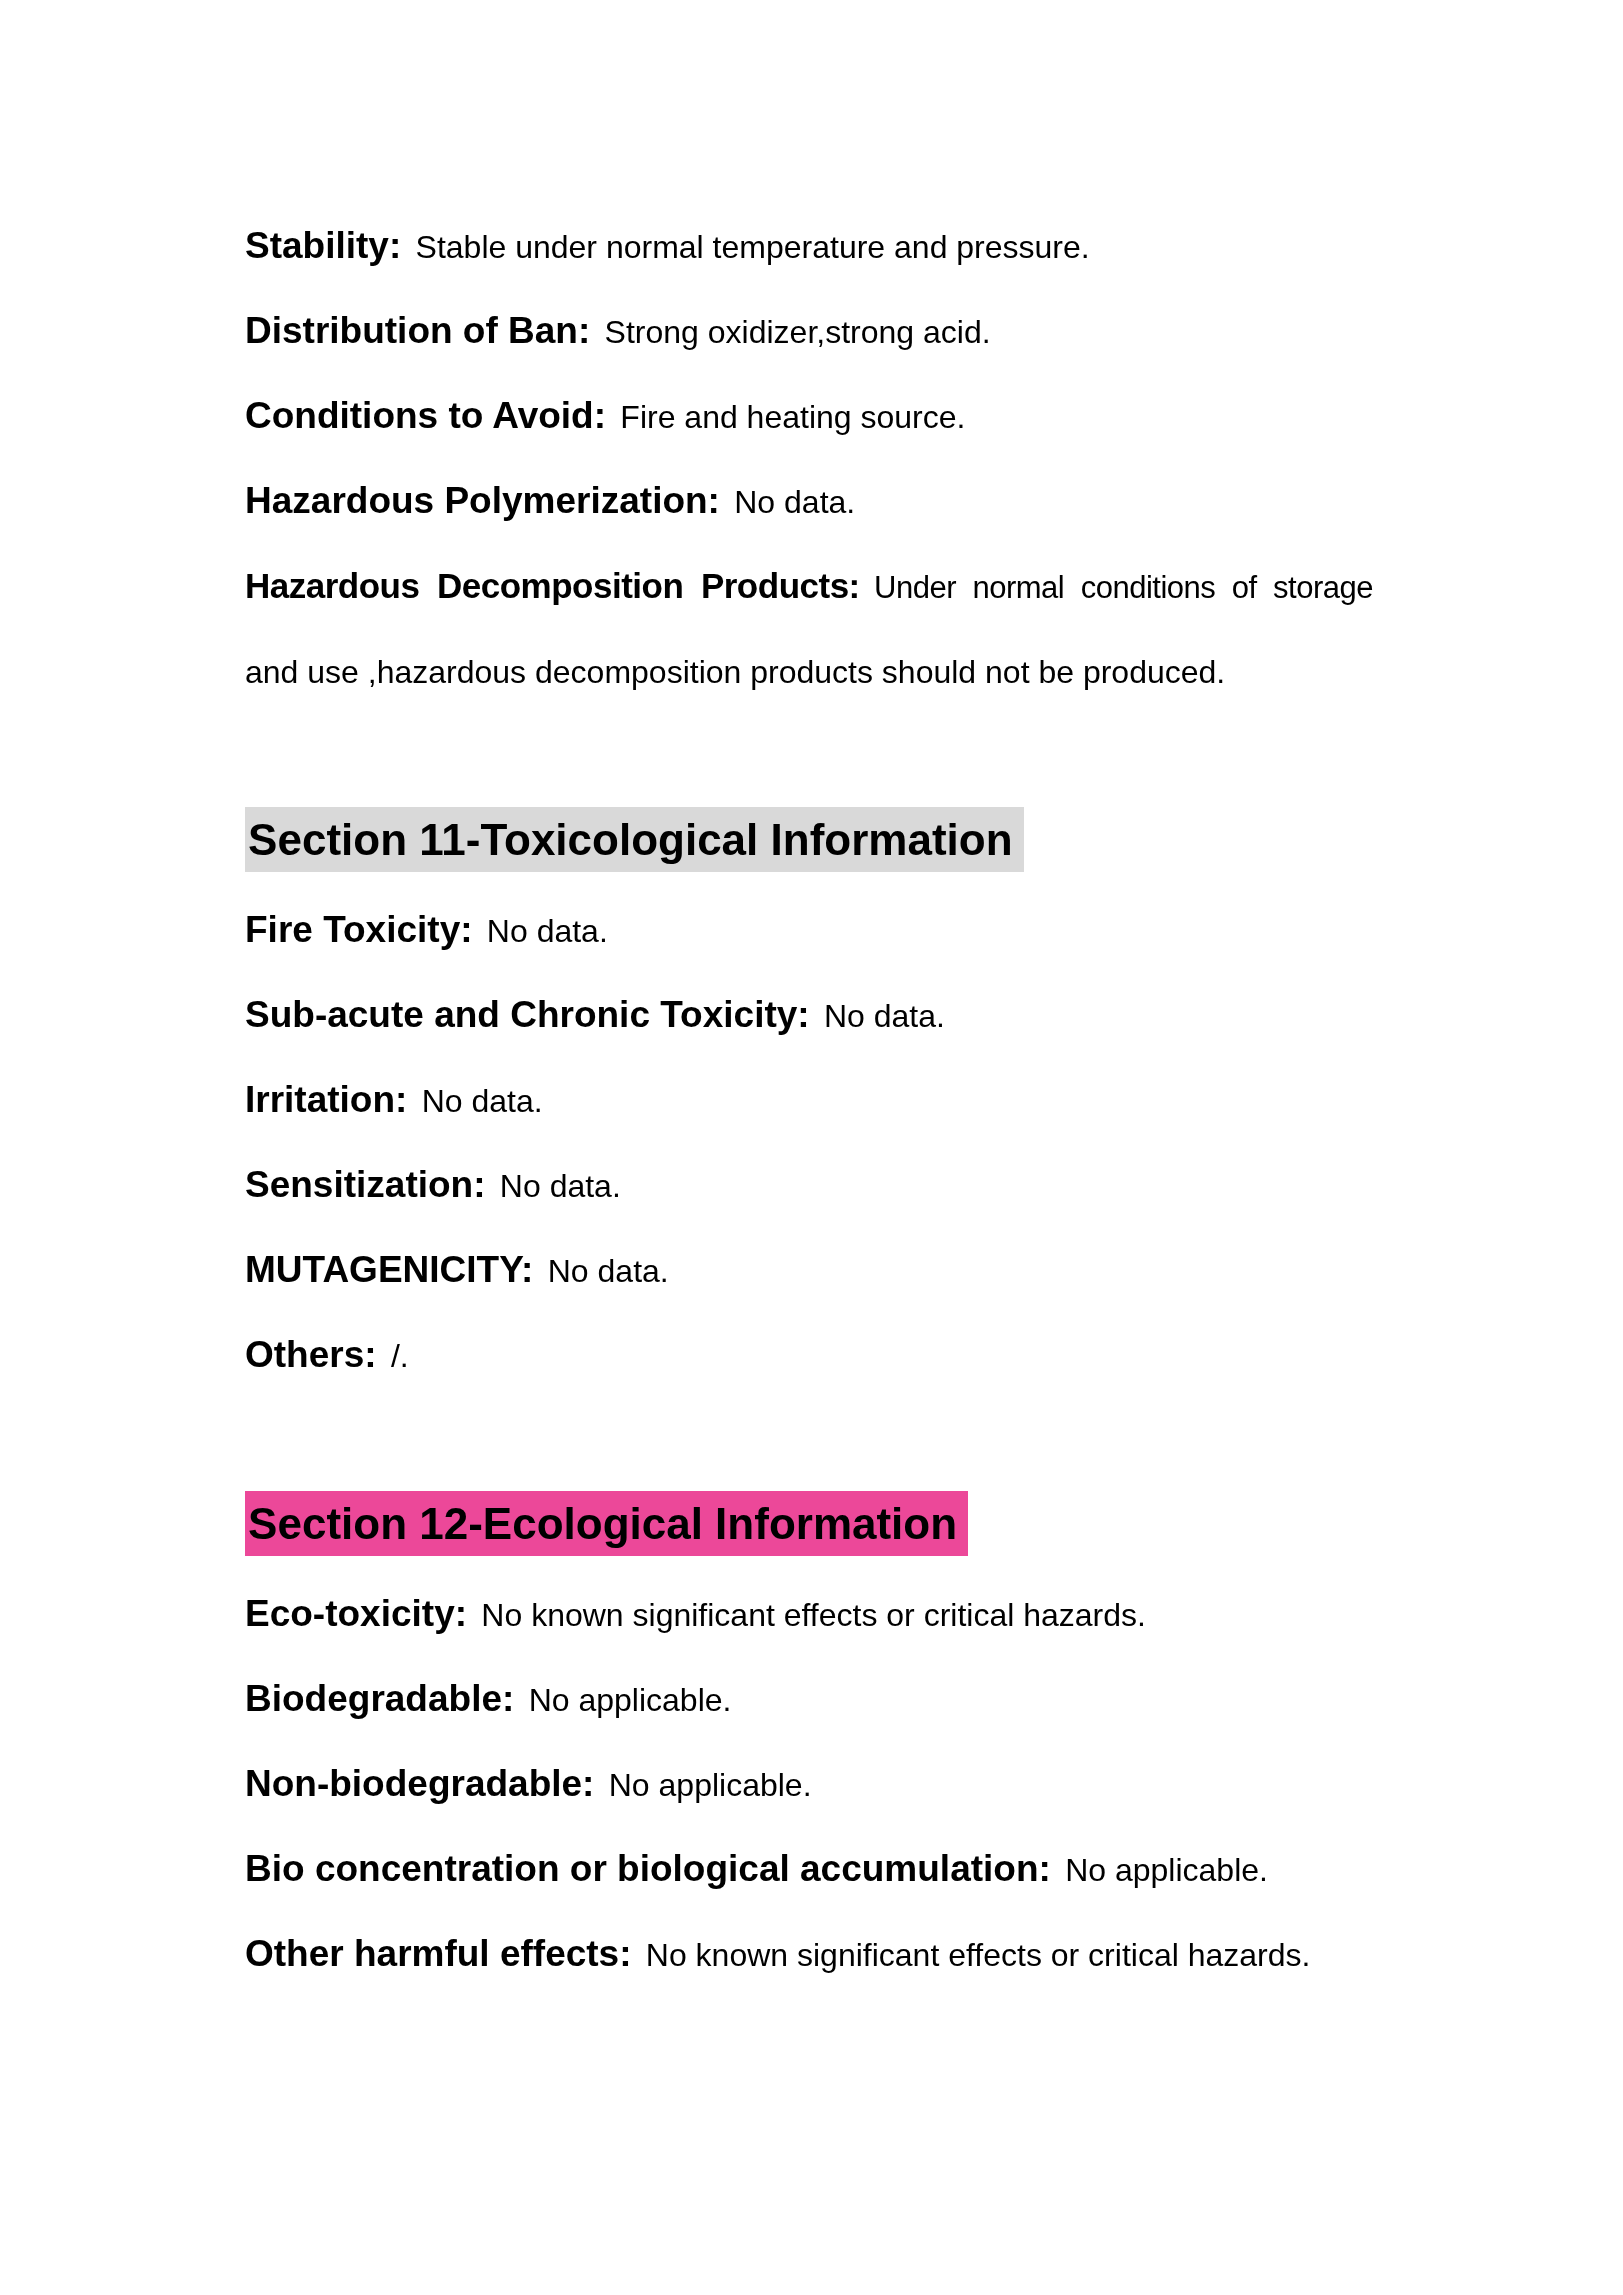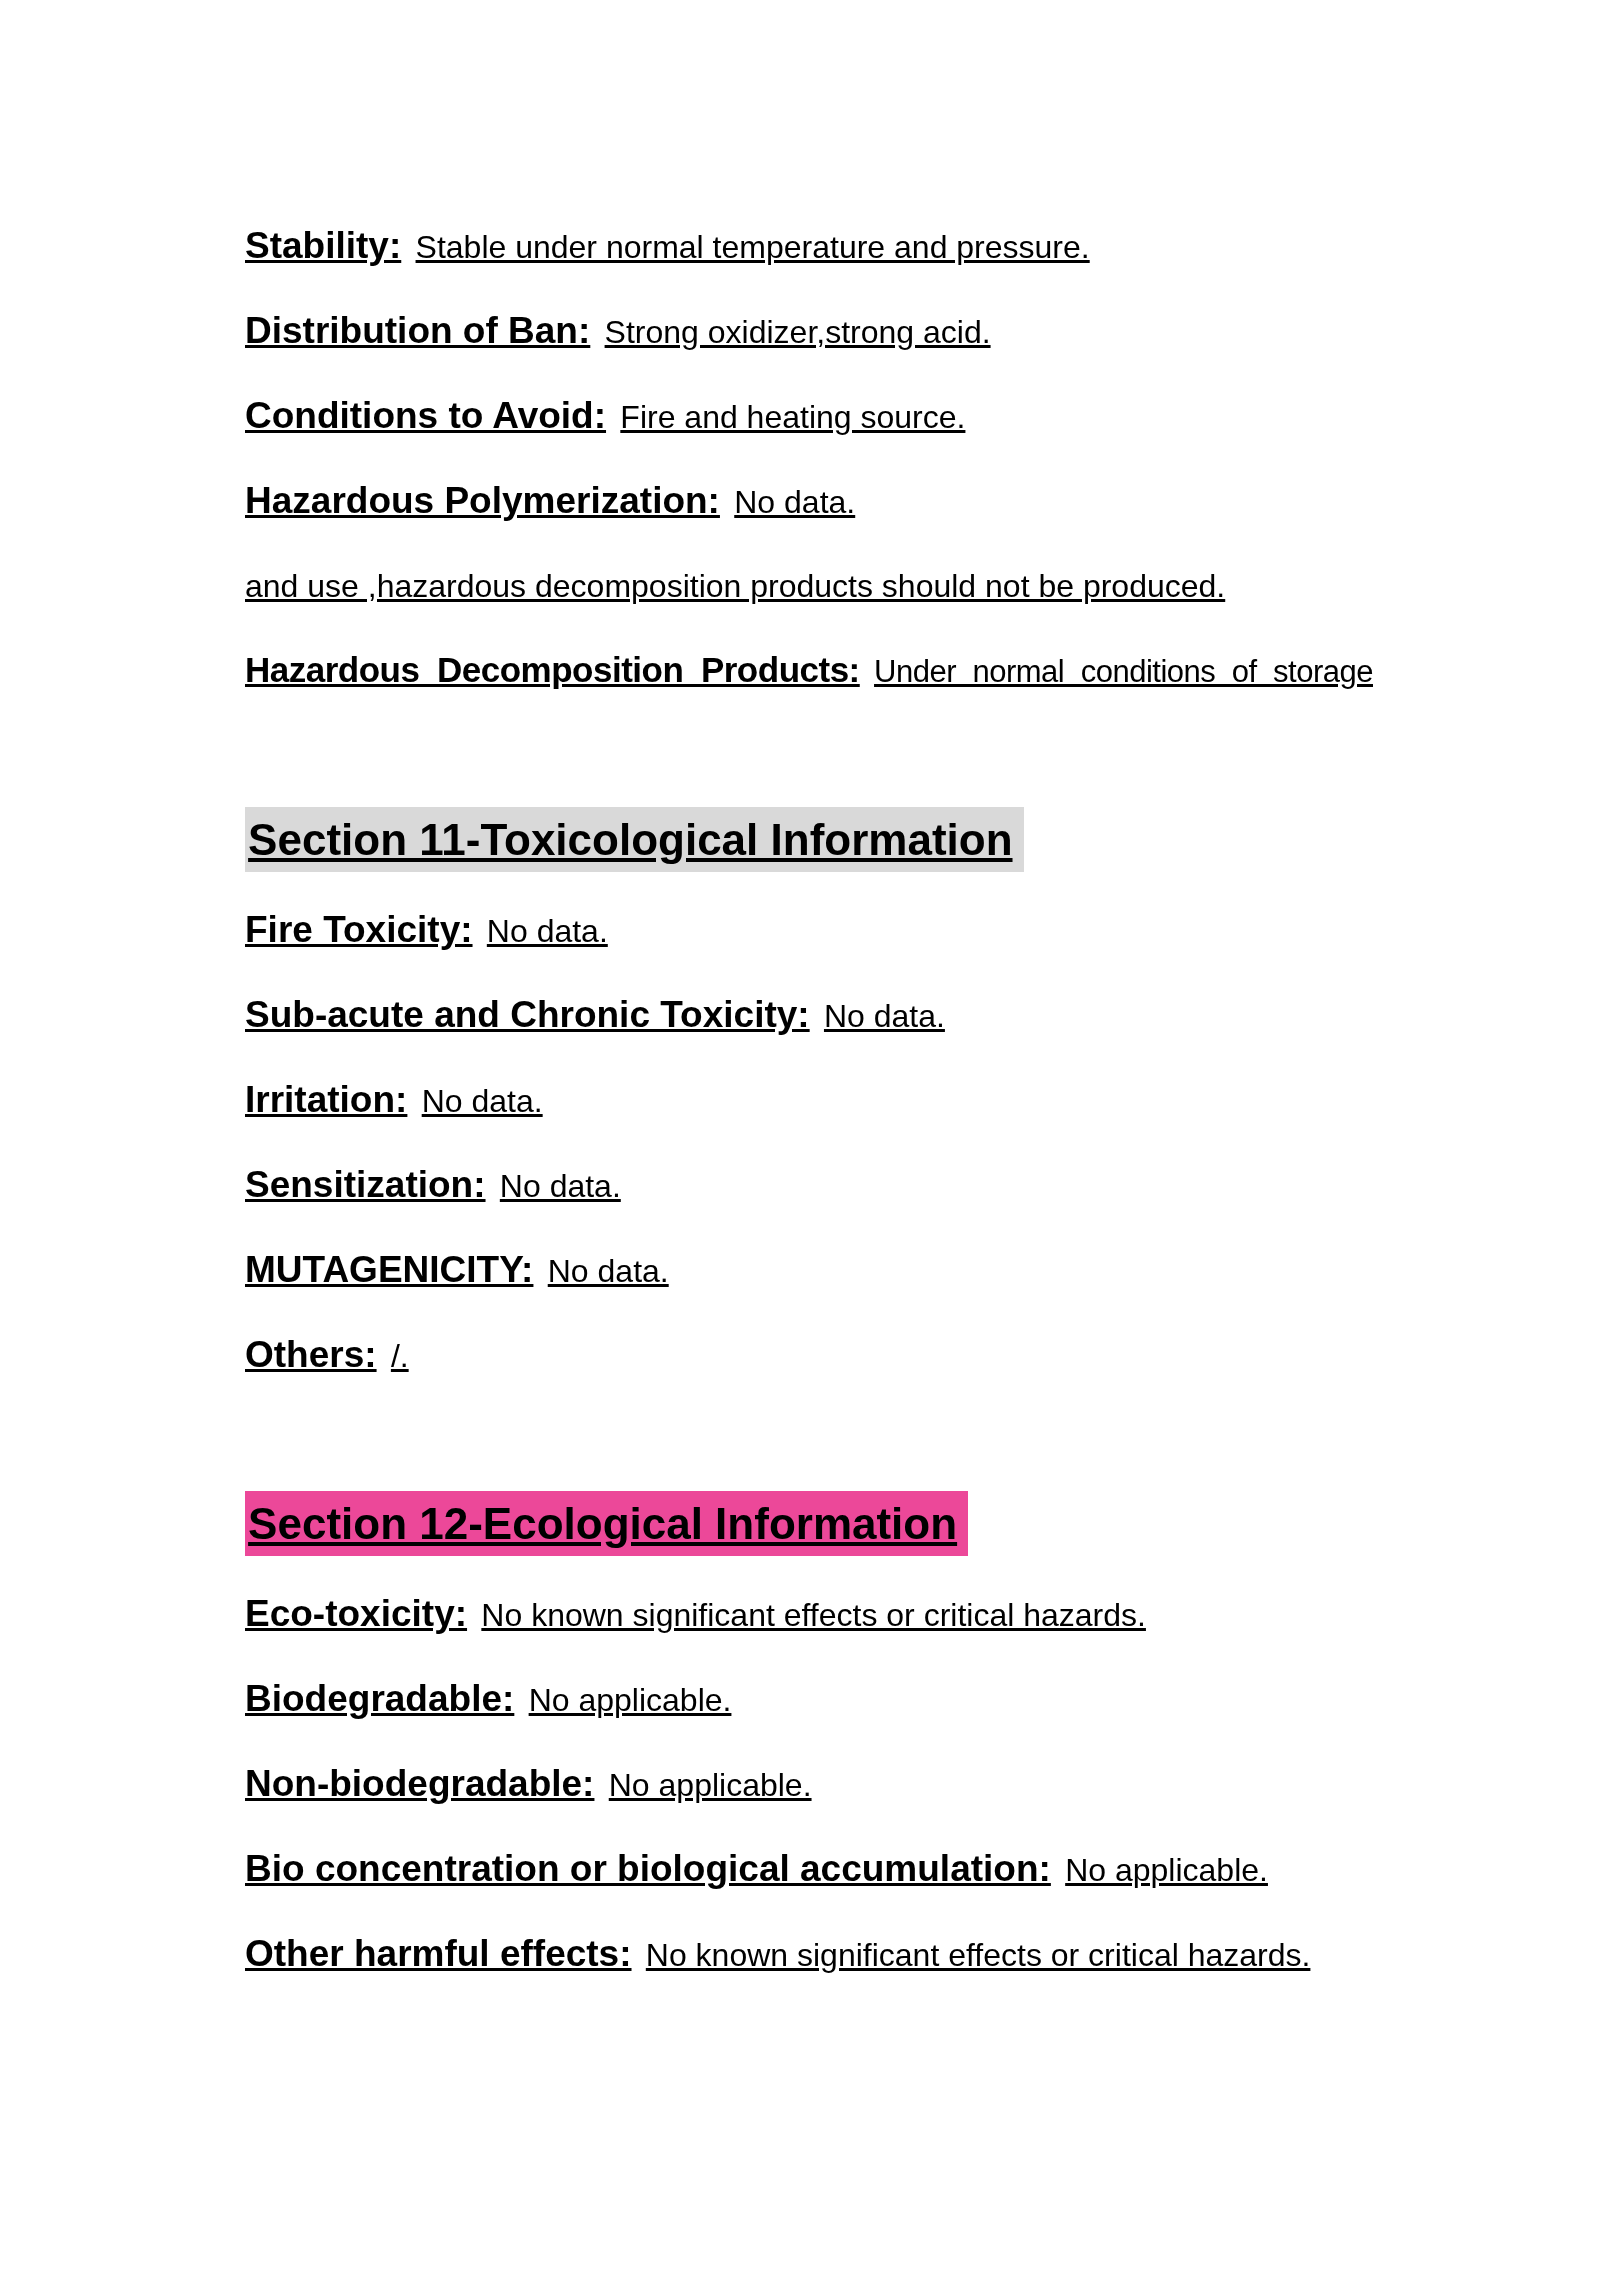--- a/index.html
+++ b/index.html
@@ -8,21 +8,20 @@
     background: #ffffff;
   }
   .page {
     position: relative;
     width: 1616px;
     height: 2295px;
     background: #ffffff;
     color: #000000;
     font-family: "Liberation Sans", sans-serif;
     overflow: hidden;
-    text-decoration: underline;
   }
   .doc {
     padding: 204px 243px 0 245px;
   }
   p { margin: 0; }
   .field {
     font-size: 32px;
     line-height: 84px;
     white-space: nowrap;
   }
@@ -63,22 +62,22 @@
   <div class="doc">
 
     <p class="field"><span class="label">Stability:</span><span class="value">Stable under normal temperature and pressure.</span></p>
 
     <p class="field"><span class="label">Distribution of Ban:</span><span class="value">Strong oxidizer,strong acid.</span></p>
 
     <p class="field"><span class="label">Conditions to Avoid:</span><span class="value">Fire and heating source.</span></p>
 
     <p class="field"><span class="label">Hazardous Polymerization:</span><span class="value">No data.</span></p>
 
+    <p class="field justified"><span class="label">Hazardous Decomposition Products:</span><span class="value">Under normal conditions of storage</span></p>
     <p class="field cont"><span class="value">and use ,hazardous decomposition products should not be produced.</span></p>
-    <p class="field justified"><span class="label">Hazardous Decomposition Products:</span><span class="value">Under normal conditions of storage</span></p>
 
     <div class="spacer"></div>
 
     <p class="heading"><span class="hl" style="background: rgb(217, 217, 217);">Section 11-Toxicological Information</span></p>
 
     <p class="field"><span class="label">Fire Toxicity:</span><span class="value">No data.</span></p>
 
     <p class="field"><span class="label">Sub-acute and Chronic Toxicity:</span><span class="value">No data.</span></p>
 
     <p class="field"><span class="label">Irritation:</span><span class="value">No data.</span></p>

